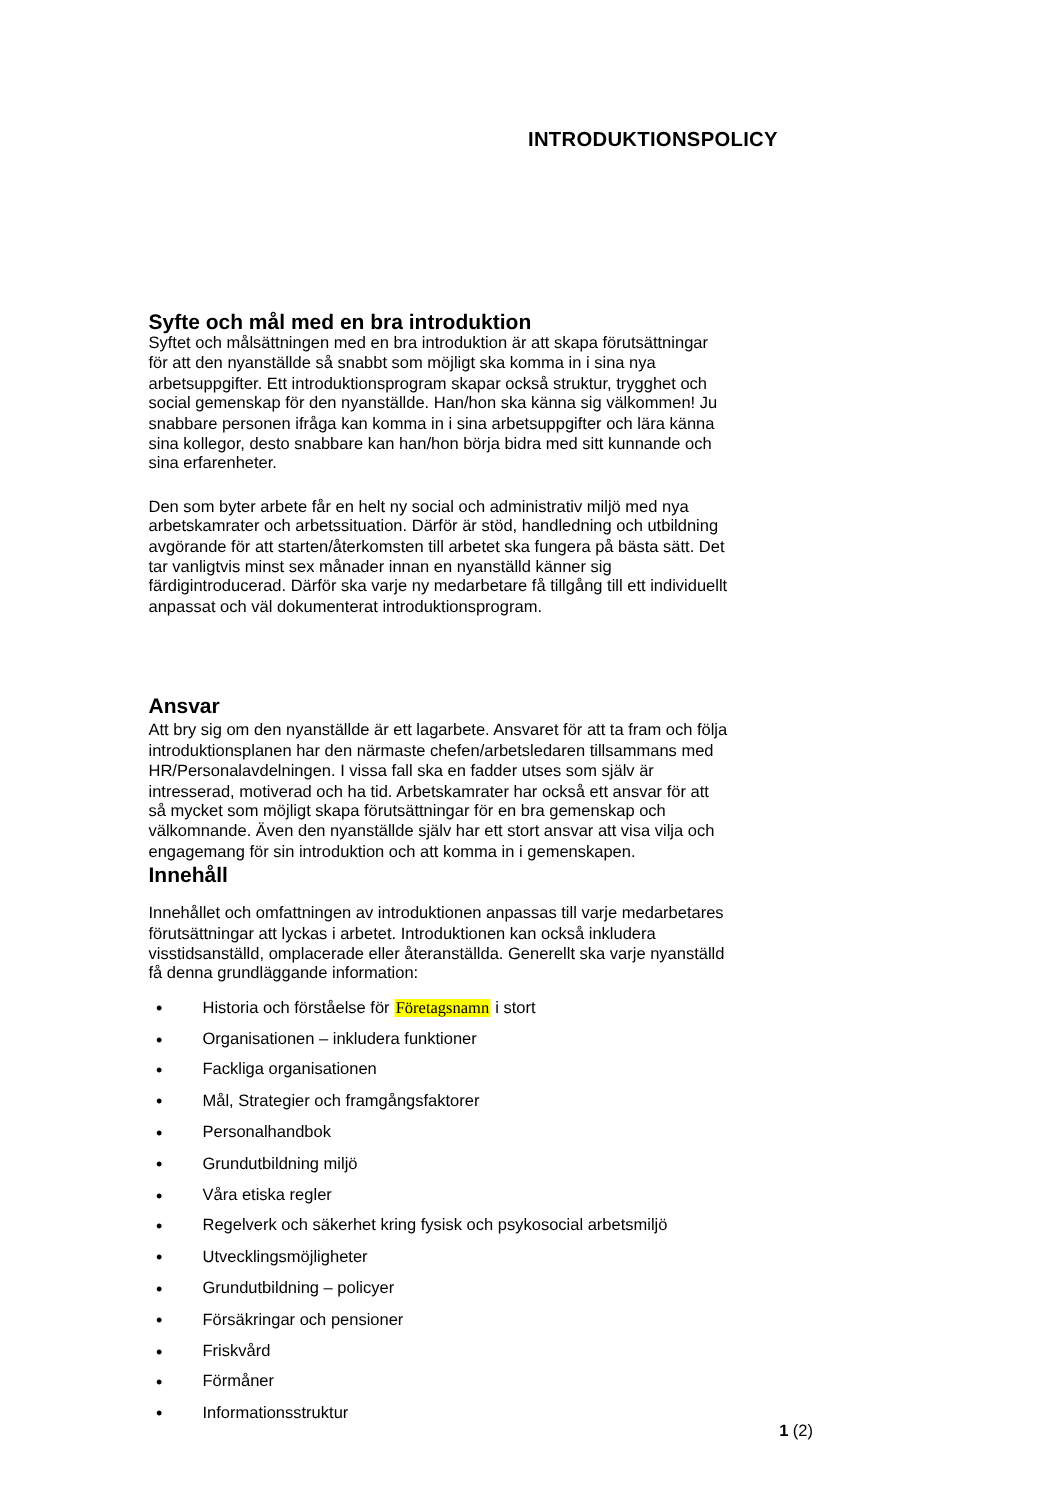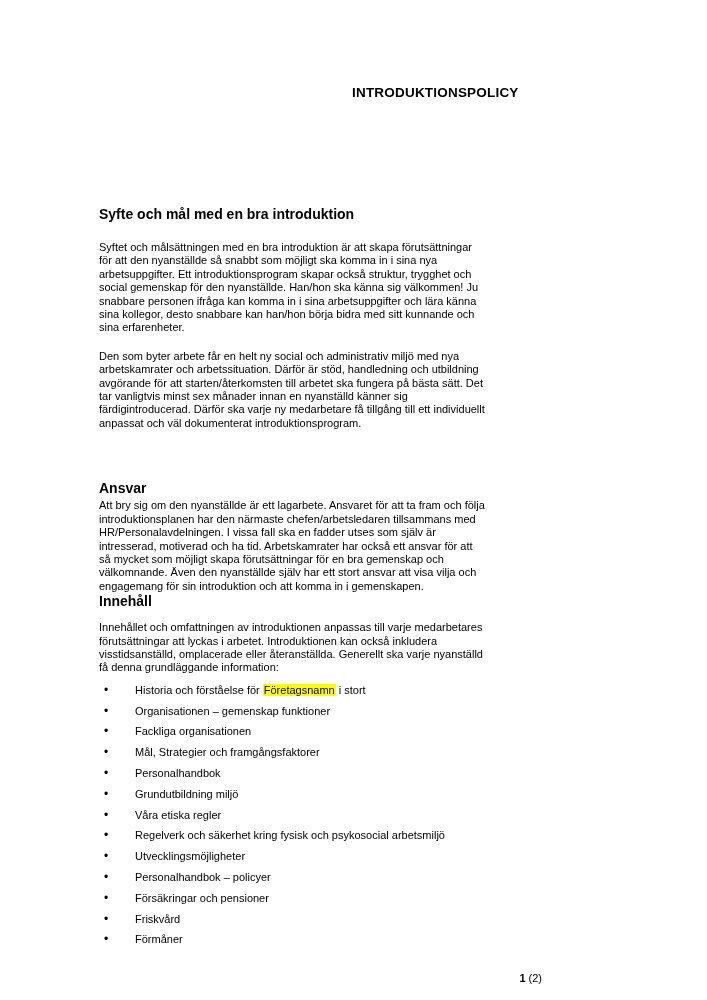--- a/index.html
+++ b/index.html
@@ -34,21 +34,21 @@
     font-weight: bold;
     margin: 0;
   }
   .content p {
     font-size: 11px;
     line-height: 13.4px;
     margin: 0;
   }
   
   .section-syfte h2    { margin-top: 106px; }
-  .section-syfte p.p1  { margin-top: 19px; }
+  .section-syfte p.p1  { margin-top: 1px; }
   .section-syfte p.p2  { margin-top: 15px; }
   .section-ansvar h2   { margin-top: 50px; }
   .section-ansvar p    { margin-top: 3px; }
   .section-innehall h2 { }
   .section-innehall p  { margin-top: 12px; }
 
   ul.bullet-list {
     list-style: none;
     margin: 9px 0 0 0;
     padding: 0;
@@ -64,24 +64,25 @@
     content: "\2022";
     position: absolute;
     left: 5px;
     top: 0;
     font-size: 12px;
   }
   mark.company-highlight {
     background: var(--highlight, #ffff00);
     color: inherit;
     padding: 0 1px;
+    font-family: Liberation Serif, serif;
   }
   .footer {
     position: absolute;
-    top: 972px;
+    top: 948px;
     right: 44px;
     font-size: 11px;
     line-height: 13px;
     white-space: nowrap;
   }
   .footer .pg-num { font-weight: bold; }
   .footer .pg-total { margin-left: 3px; }
 </style>
 </head>
 <body>
@@ -102,32 +103,33 @@
       <h2>Ansvar</h2>
       <p>Att bry sig om den nyanställde är ett lagarbete. Ansvaret för att ta fram och följa introduktionsplanen har den närmaste chefen/arbetsledaren tillsammans med HR/Personalavdelningen. I vissa fall ska en fadder utses som själv är intresserad, motiverad och ha tid. Arbetskamrater har också ett ansvar för att så mycket som möjligt skapa förutsättningar för en bra gemenskap och välkomnande. Även den nyanställde själv har ett stort ansvar att visa vilja och engagemang för sin introduktion och att komma in i gemenskapen.</p>
     </section>
 
     <section class="section-innehall">
       <h2>Innehåll</h2>
       <p>Innehållet och omfattningen av introduktionen anpassas till varje medarbetares förutsättningar att lyckas i arbetet. Introduktionen kan också inkludera visstidsanställd, omplacerade eller återanställda. Generellt ska varje nyanställd få denna grundläggande information:</p>
 
       <ul class="bullet-list">
         <li><span>Historia och förståelse för </span><mark class="company-highlight">Företagsnamn</mark><span> i stort</span></li>
-        <li>Organisationen – gemenskap funktioner</li>
+        <li>Organisationen – inkludera funktioner</li>
         <li>Fackliga organisationen</li>
         <li>Mål, Strategier och framgångsfaktorer</li>
         <li>Personalhandbok</li>
         <li>Grundutbildning miljö</li>
         <li>Våra etiska regler</li>
         <li>Regelverk och säkerhet kring fysisk och psykosocial arbetsmiljö</li>
         <li>Utvecklingsmöjligheter</li>
-        <li>Personalhandbok – policyer</li>
+        <li>Grundutbildning – policyer</li>
         <li>Försäkringar och pensioner</li>
         <li>Friskvård</li>
         <li>Förmåner</li>
+        <li>Informationsstruktur</li>
       </ul>
     </section>
 
   </div>
 
   <div class="footer">
     <span class="pg-num">1</span><span class="pg-total">(2)</span>
   </div>
 
 </div>

